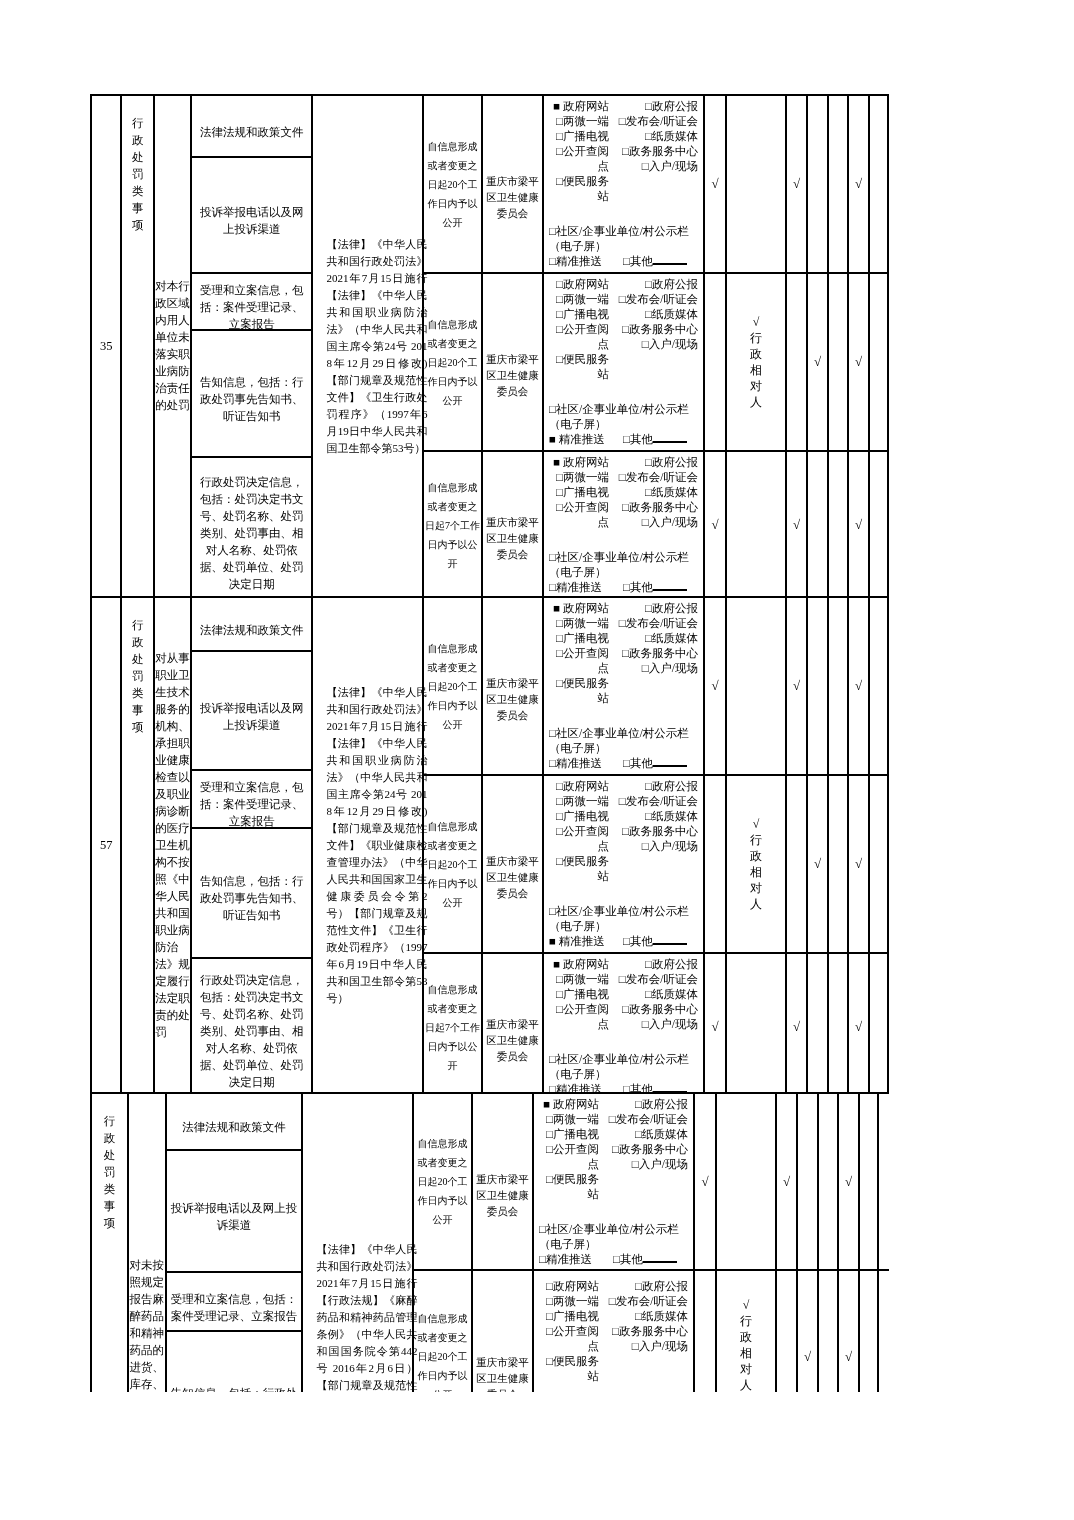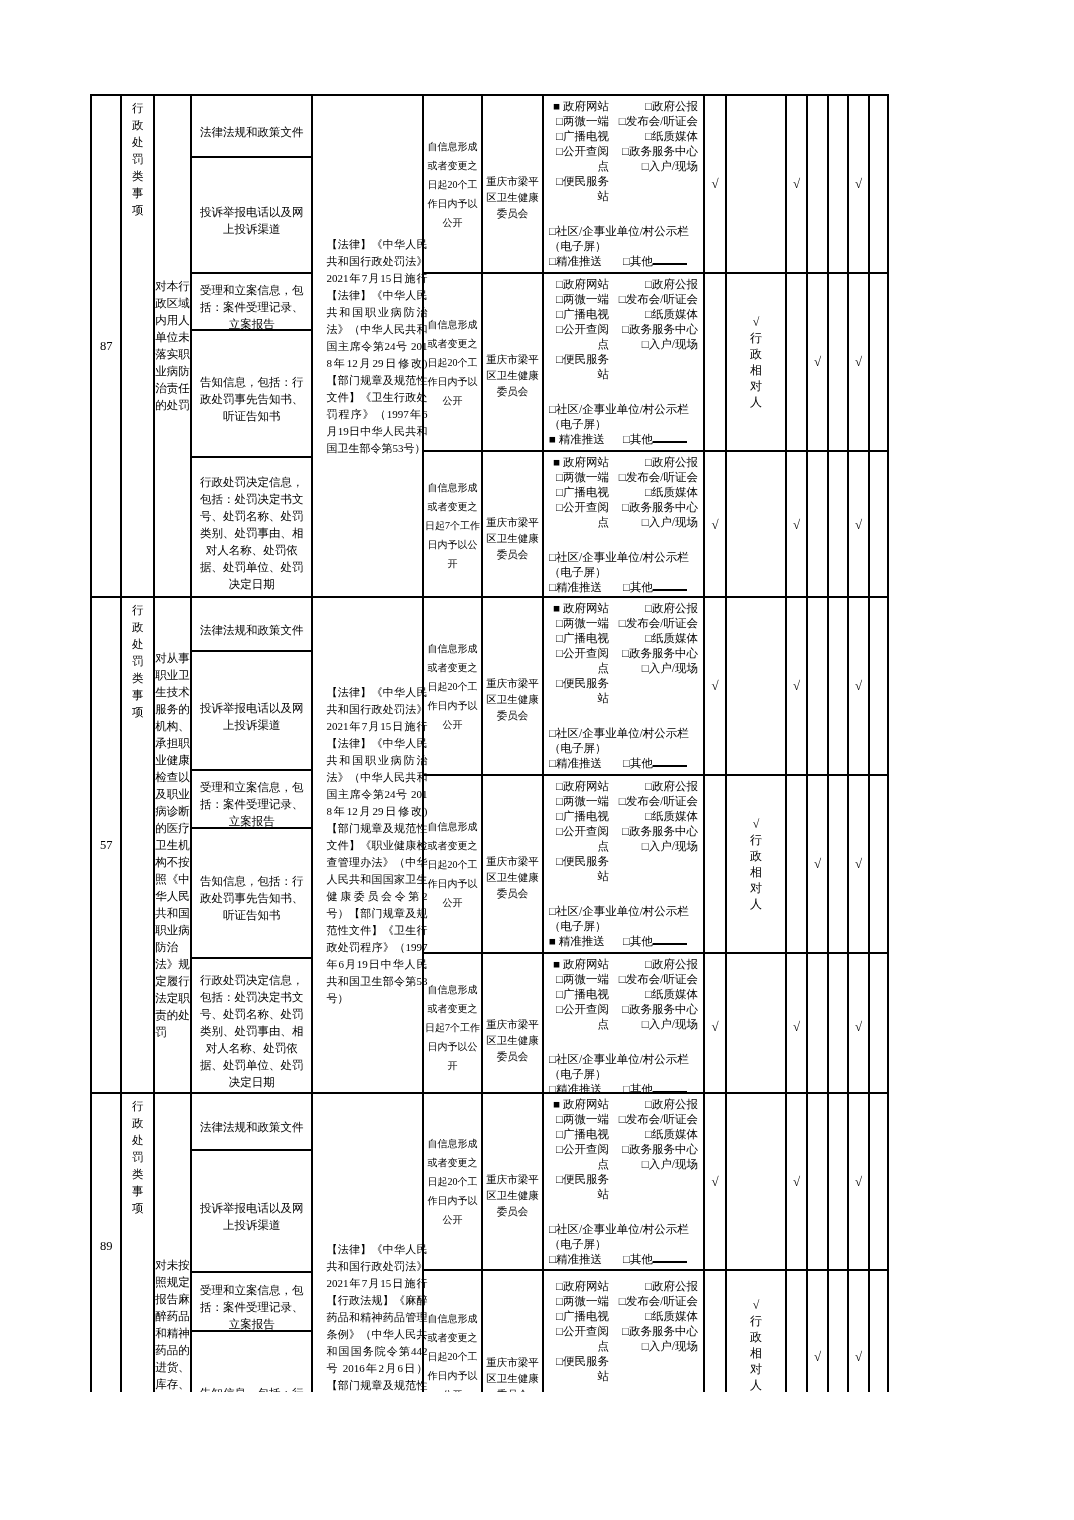--- a/index.html
+++ b/index.html
@@ -10,21 +10,21 @@
     border-top:2px solid #000; border-left:2px solid #000; overflow:hidden; background:#fff; }
 
   .item { display:flex; border-bottom:2px solid #000; overflow:hidden; }
 
   .cl { display:flex; flex-direction:column; align-items:center; justify-content:center; }
   .br { border-right:2px solid #000; }
   .bb { border-bottom:2px solid #000; }
   .jt { justify-content:flex-start; }
 
   .c-num  { width:34px; font-size:12.5px; }
-  .c-cat  { width:37px; justify-content:flex-start; padding-top:4px; }
+  .c-cat  { width:37px; justify-content:flex-start; padding-top:19px; }
   .c-cat .txt { width:13px; font-size:11.5px; line-height:17px; text-align:center; word-break:break-all; }
   .c-desc { width:38px; }
   .c-desc .txt { width:35px; font-size:11.5px; line-height:17px; text-align:left; word-break:break-all; }
   .c-mid  { width:136px; display:flex; flex-direction:column; }
   .sub { width:100%; }
   .sub .txt { width:100%; padding:1px 3px; font-size:11.5px; line-height:17px; text-align:center; word-break:break-all;margin-top:12px; }
   .sub.grow { flex:1; }
   .c-legal { width:111px; }
   .c-legal .txt { width:101px; font-size:11px; line-height:17px; text-align:justify; word-break:break-all;margin-left:19px; }
   .c-right { flex:1; display:flex; flex-direction:column; }
@@ -58,21 +58,21 @@
   .pt40  { padding-top:40px; }  .pt38  { padding-top:38px; }  .pt56  { padding-top:56px; }
   .pt8   { padding-top:8px; }   .pt26  { padding-top:26px; }  .pt78  { padding-top:78px; }
 </style>
 </head>
 <body>
 
 <div class="sheet-table">
 
   <div class="item" style="height:502px">
     <div class="cl c-num br">
-        <div class="txt">87</div>
+        <div class="txt">35</div>
       </div>
     <div class="cl c-cat br">
         <div class="txt">行政处罚类事项</div>
       </div>
     <div class="cl c-desc br">
         <div class="txt">对本行政区域内用人单位未落实职业病防治责任的处罚</div>
       </div>
     <div class="c-mid br">
       <div class="cl sub bb" style="height:62px">
           <div class="txt">法律法规和政策文件</div>
@@ -393,23 +393,20 @@
         <div class="cl g-n n5 br"></div>
         <div class="cl g-n n6 br">
             <div class="chk">√</div>
           </div>
         <div class="cl g-n n7 br"></div>
       </div>
     </div>
   </div>
 
   <div class="item" style="height:400px">
-    <div class="cl c-num br jt pt145">
-        <div class="txt">89</div>
-      </div>
     <div class="cl c-cat br">
         <div class="txt">行政处罚类事项</div>
       </div>
     <div class="cl c-desc br jt pt163">
         <div class="txt">对未按照规定报告麻醉药品和精神药品的进货、库存、使用数</div>
       </div>
     <div class="c-mid br">
       <div class="cl sub bb" style="height:57px">
           <div class="txt">法律法规和政策文件</div>
         </div>

